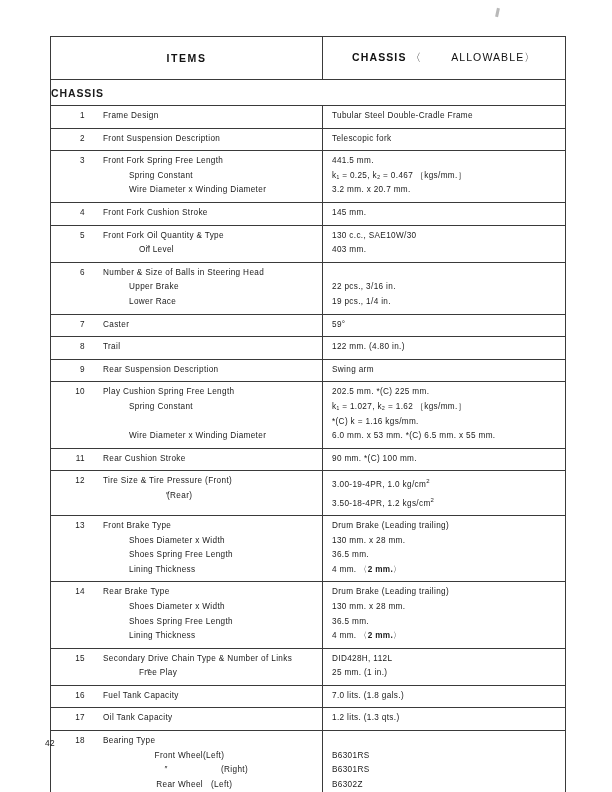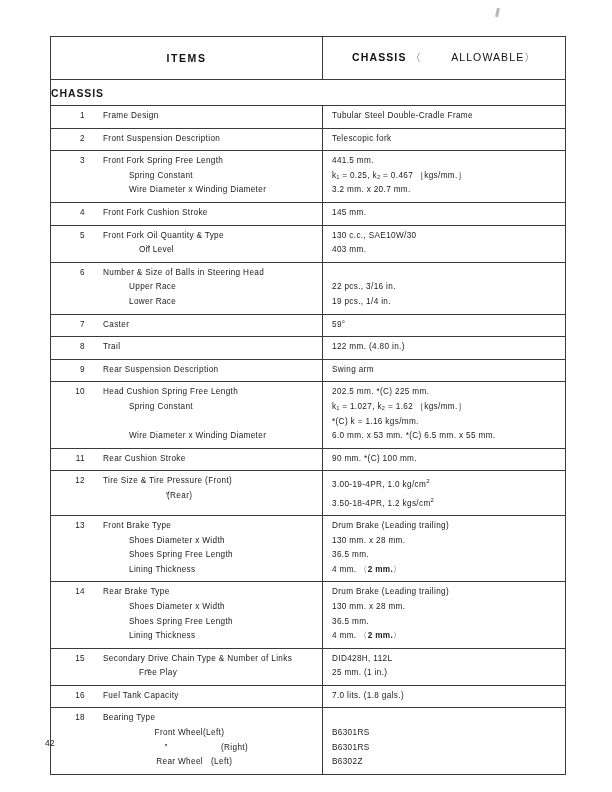--- a/index.html
+++ b/index.html
@@ -245,21 +245,21 @@
             <div class="cell-pad req-pad">
               <span class="line">130  c.c.,  SAE10W/30</span>
               <span class="line">403  mm.</span>
             </div>
           </td>
         </tr>
         <tr class="spec-row">
           <td>
             <div class="cell-pad">
               <span class="item-line"><span class="idx">6</span><span>Number  &amp;  Size  of  Balls  in  Steering  Head</span></span>
-              <span class="item-line sub">Upper  Race</span>
+              <span class="item-line sub">Upper  Brake</span>
               <span class="item-line sub">Lower  Race</span>
             </div>
           </td>
           <td>
             <div class="cell-pad req-pad">
               <span class="line">&nbsp;</span>
               <span class="line">22  pcs.,   3/16  in.</span>
               <span class="line">19  pcs.,   1/4  in.</span>
             </div>
           </td>
@@ -296,21 +296,21 @@
           </td>
           <td>
             <div class="cell-pad req-pad">
               <span class="line">Swing  arm</span>
             </div>
           </td>
         </tr>
         <tr class="spec-row">
           <td>
             <div class="cell-pad">
-              <span class="item-line"><span class="idx">10</span><span>Head  Cushion  Spring  Free  Length</span></span>
+              <span class="item-line"><span class="idx">10</span><span>Play  Cushion  Spring  Free  Length</span></span>
               <span class="item-line sub">Spring  Constant</span>
               <span class="item-line sub">&nbsp;</span>
               <span class="item-line sub">Wire  Diameter  x  Winding  Diameter</span>
             </div>
           </td>
           <td>
             <div class="cell-pad req-pad">
               <span class="line">202.5  mm.   *(C)  225  mm.</span>
               <span class="line">k₁ = 1.027,  k₂ = 1.62  ［kgs/mm.］</span>
               <span class="line">*(C)  k  =  1.16  kgs/mm.</span>
@@ -402,20 +402,32 @@
           </td>
           <td>
             <div class="cell-pad req-pad">
               <span class="line">7.0  lits.  (1.8  gals.)</span>
             </div>
           </td>
         </tr>
         <tr class="spec-row">
           <td>
             <div class="cell-pad">
+              <span class="item-line"><span class="idx">17</span><span>Oil  Tank  Capacity</span></span>
+            </div>
+          </td>
+          <td>
+            <div class="cell-pad req-pad">
+              <span class="line">1.2  lits.  (1.3  qts.)</span>
+            </div>
+          </td>
+        </tr>
+        <tr class="spec-row">
+          <td>
+            <div class="cell-pad">
               <span class="item-line"><span class="idx">18</span><span>Bearing  Type</span></span>
               <span class="wheel-line"><span class="wheel-name" style="text-align: right; ">Front  Wheel</span><span>(Left)</span></span>
               <span class="wheel-line"><span class="wheel-name" style="text-align: center; padding-right: 18px;">″</span><span>(Right)</span></span>
               <span class="wheel-line"><span class="wheel-name" style="text-align: right; padding-right: 8px;">Rear  Wheel</span><span>(Left)</span></span>
             </div>
           </td>
           <td>
             <div class="cell-pad req-pad">
               <span class="line">&nbsp;</span>
               <span class="line">B6301RS</span>

